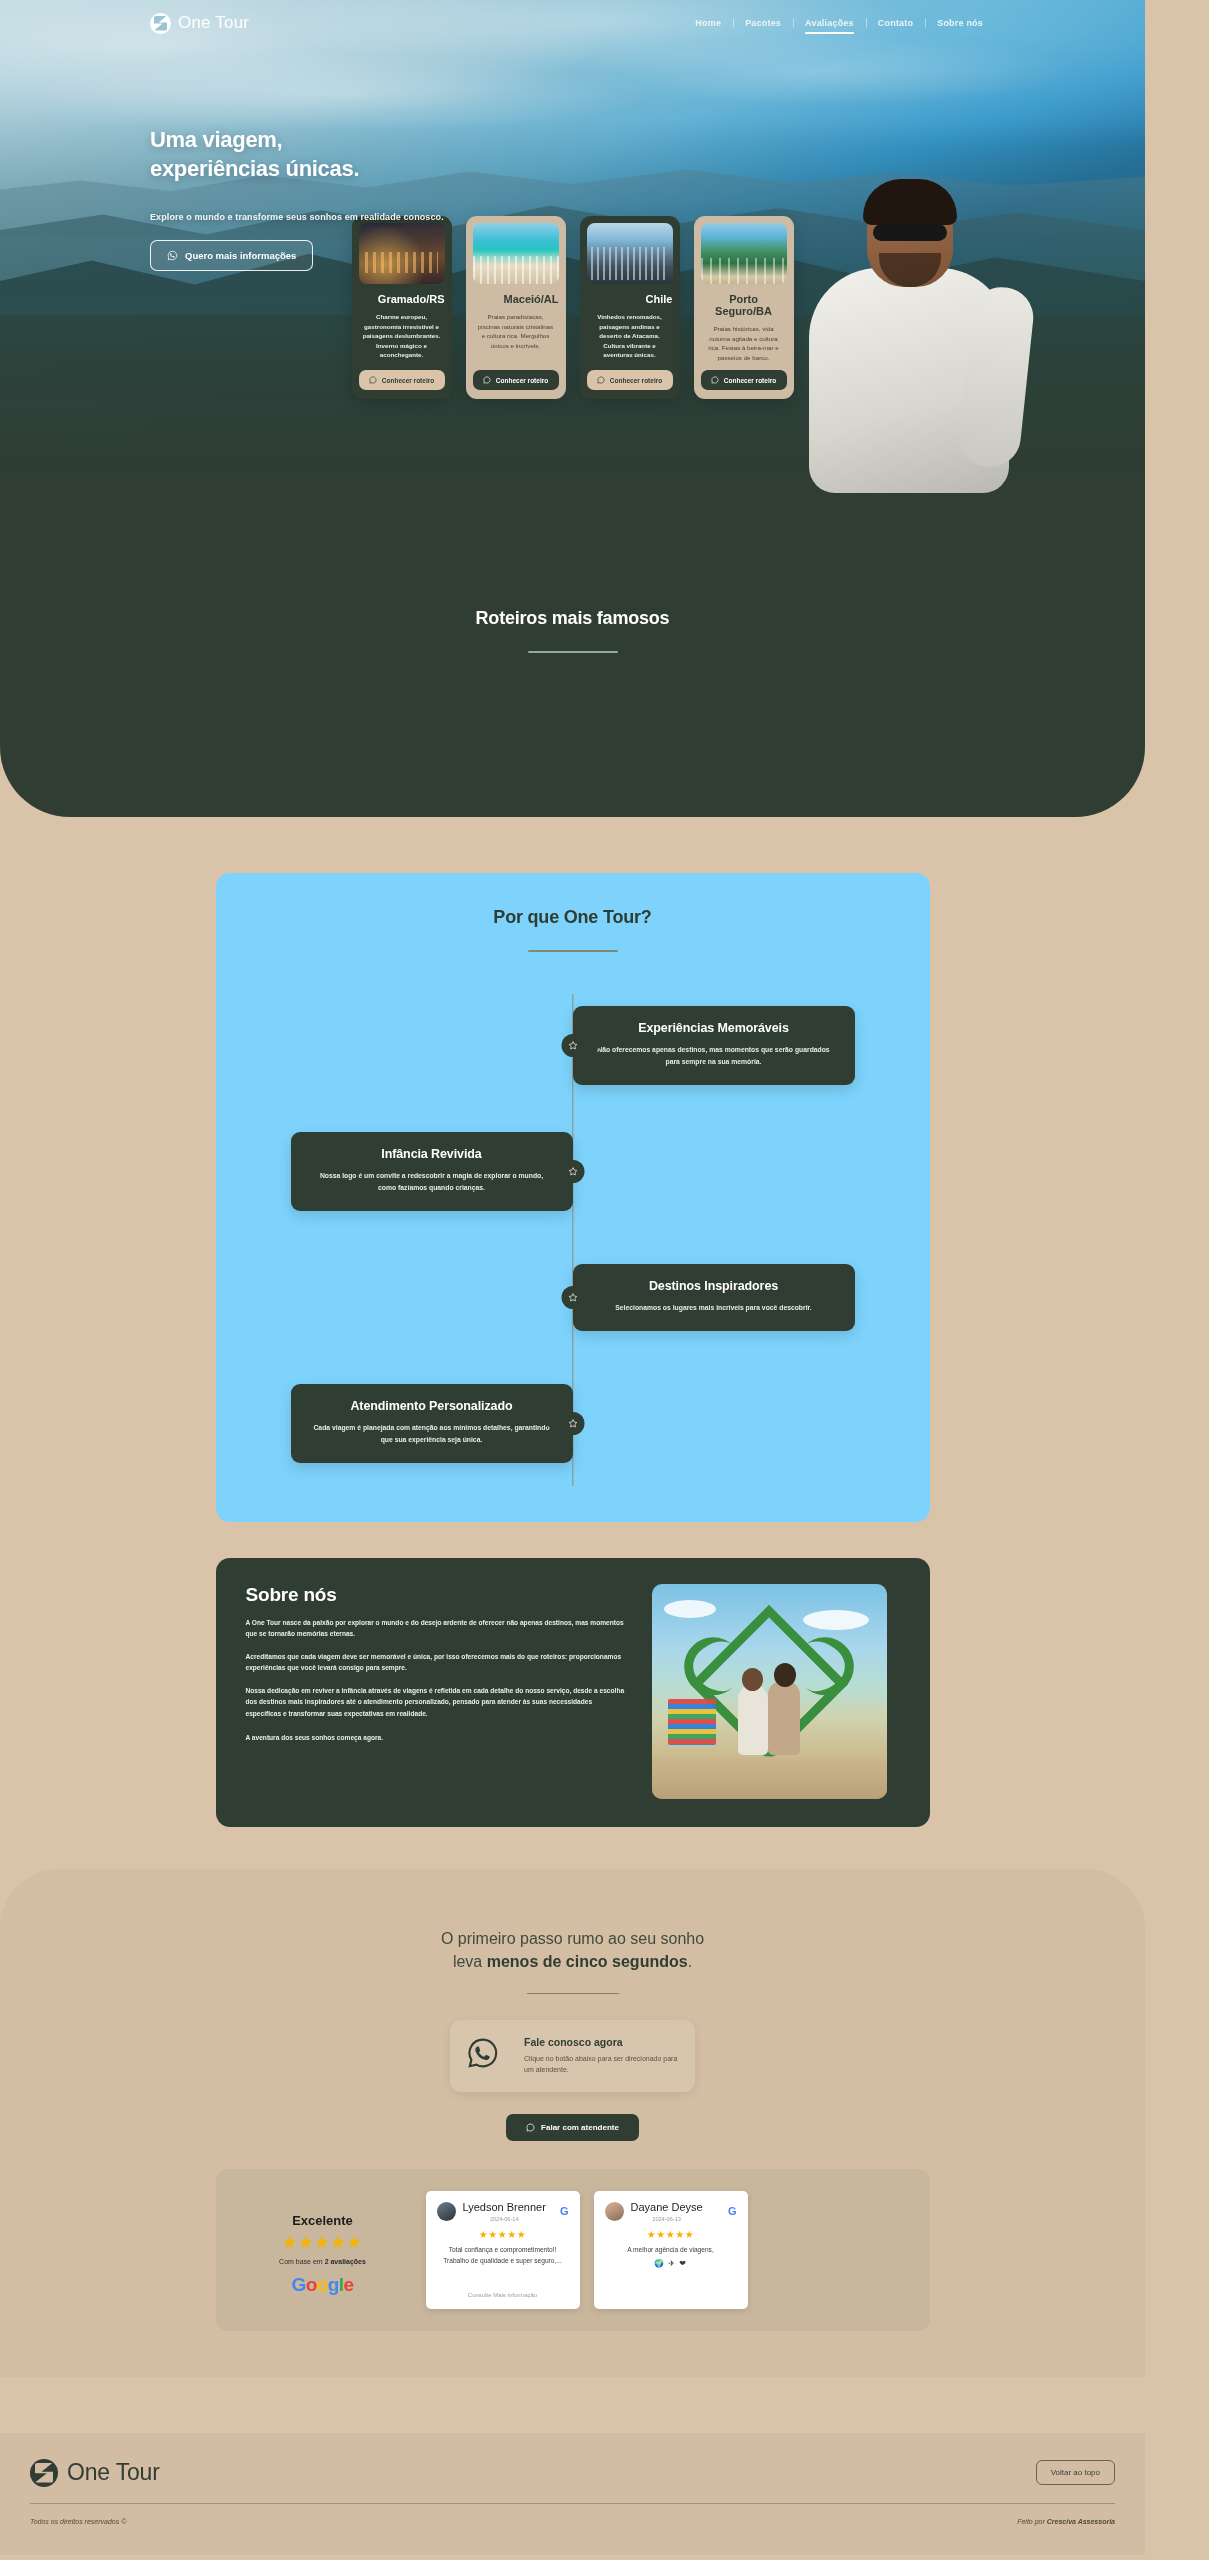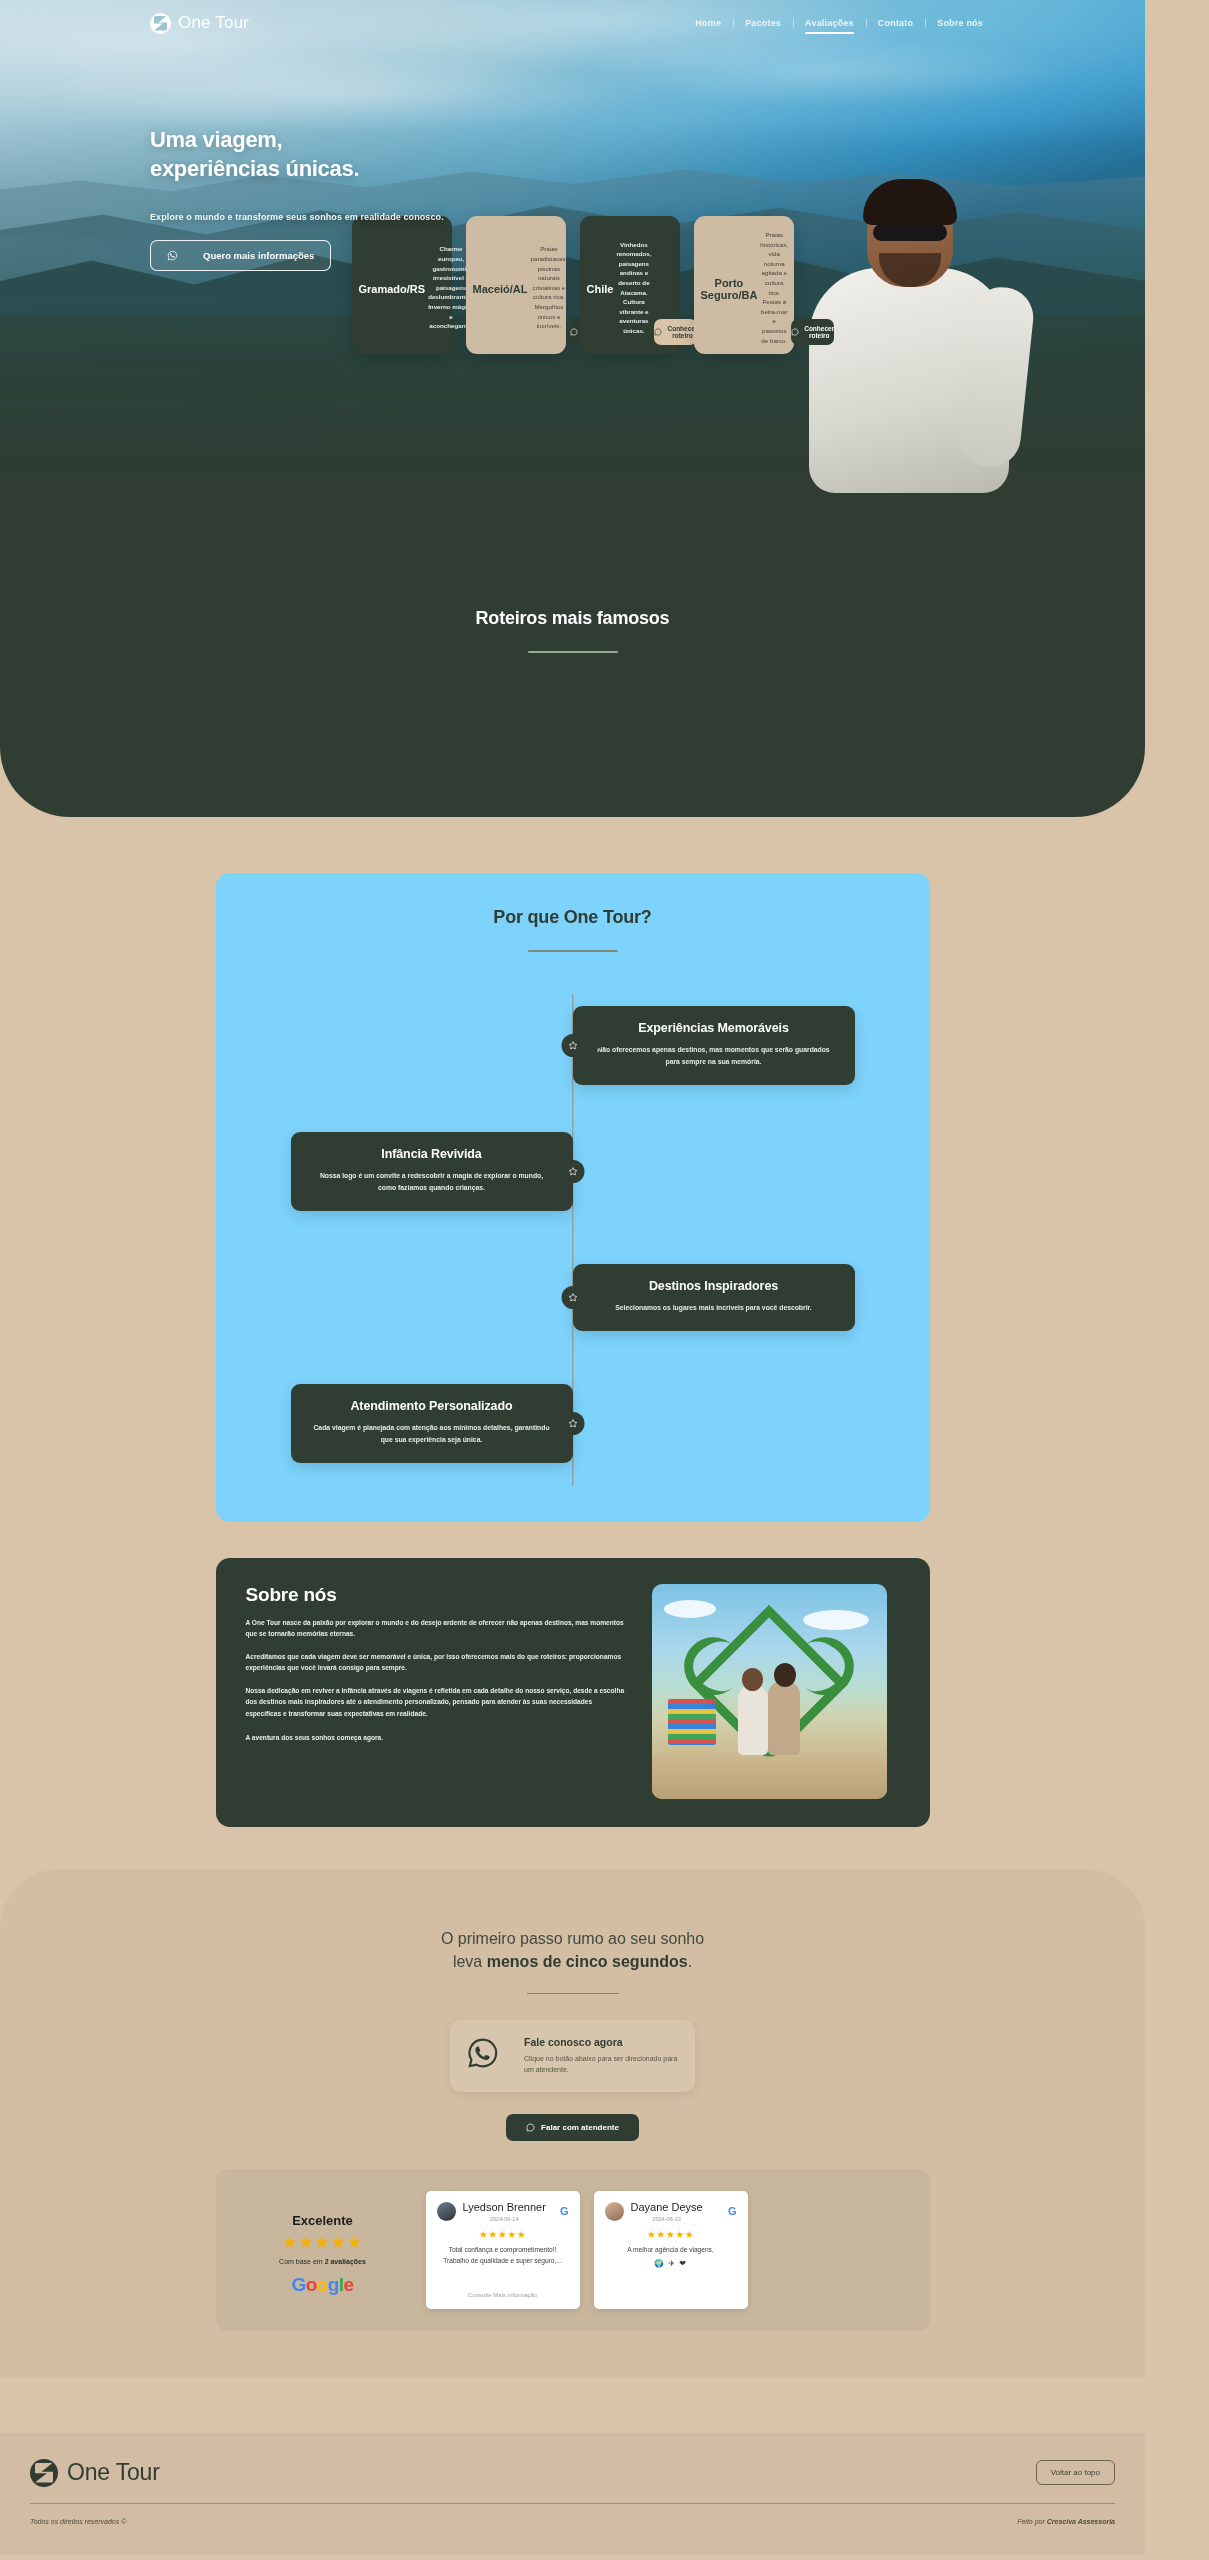--- a/index.html
+++ b/index.html
@@ -97,21 +97,21 @@
   .hero-copy{position:absolute;left:150px;top:126px;z-index:5;}
   .hero-title{
     color:#fff;font-size:22px;line-height:1.3;font-weight:700;letter-spacing:-.3px;
     text-shadow:0 2px 10px rgba(0,0,0,.25);
   }
   .hero-sub{
     color:#f1f5f4;font-size:9px;font-weight:700;margin-top:29px;letter-spacing:.1px;
     text-shadow:0 1px 6px rgba(0,0,0,.35);
   }
   .hero-btn{
-    margin-top:18px;display:inline-flex;align-items:center;gap:25px;
+    margin-top:18px;display:inline-flex;align-items:center;gap:7px;
     border:1.2px solid rgba(255,255,255,.9);border-radius:7px;
     padding:9px 16px;color:#fff;font-size:9.5px;font-weight:700;
     background:rgba(255,255,255,.07);cursor:pointer;
   }
   .wa{width:11px;height:11px;flex:0 0 auto;}
 
   
   .roteiros{
     position:relative;background:#2f3d33;padding-top:8px;padding-bottom:0;
     border-radius:0 0 70px 70px;height:273px;margin-top:-1px;
@@ -120,21 +120,21 @@
   .sec-title{font-size:18px;font-weight:700;color:#fff;letter-spacing:-.2px;}
   .sec-rule{width:90px;height:1.5px;background:#95ab98;margin:22px auto 0;border-radius:2px;}
   .roteiros .sec-title{color:#fff;}
 
   .cards-wrap{
     position:absolute;left:0;right:0;top:216px;
     display:flex;justify-content:center;gap:14px;z-index:4;
   }
   .card{
     width:100px;border-radius:11px;padding:7px 7px 9px;
-    display:flex;flex-direction:row;align-items:center;
+    display:flex;flex-direction:column;align-items:flex-end;
     box-shadow:0 6px 18px rgba(0,0,0,.18);
   }
   .card.active{background:#2f3d33;}
   .card.idle{background:#cdbba4;}
   .card-img{
     width:100%;height:61px;border-radius:8px;overflow:hidden;position:relative;
   }
   .img-gramado{background:
       radial-gradient(circle at 30% 70%, rgba(255,200,90,.55), transparent 55%),
       linear-gradient(175deg,#2b2b3a 0%,#4a3a32 35%,#6a4a2e 60%,#32252a 100%);}

